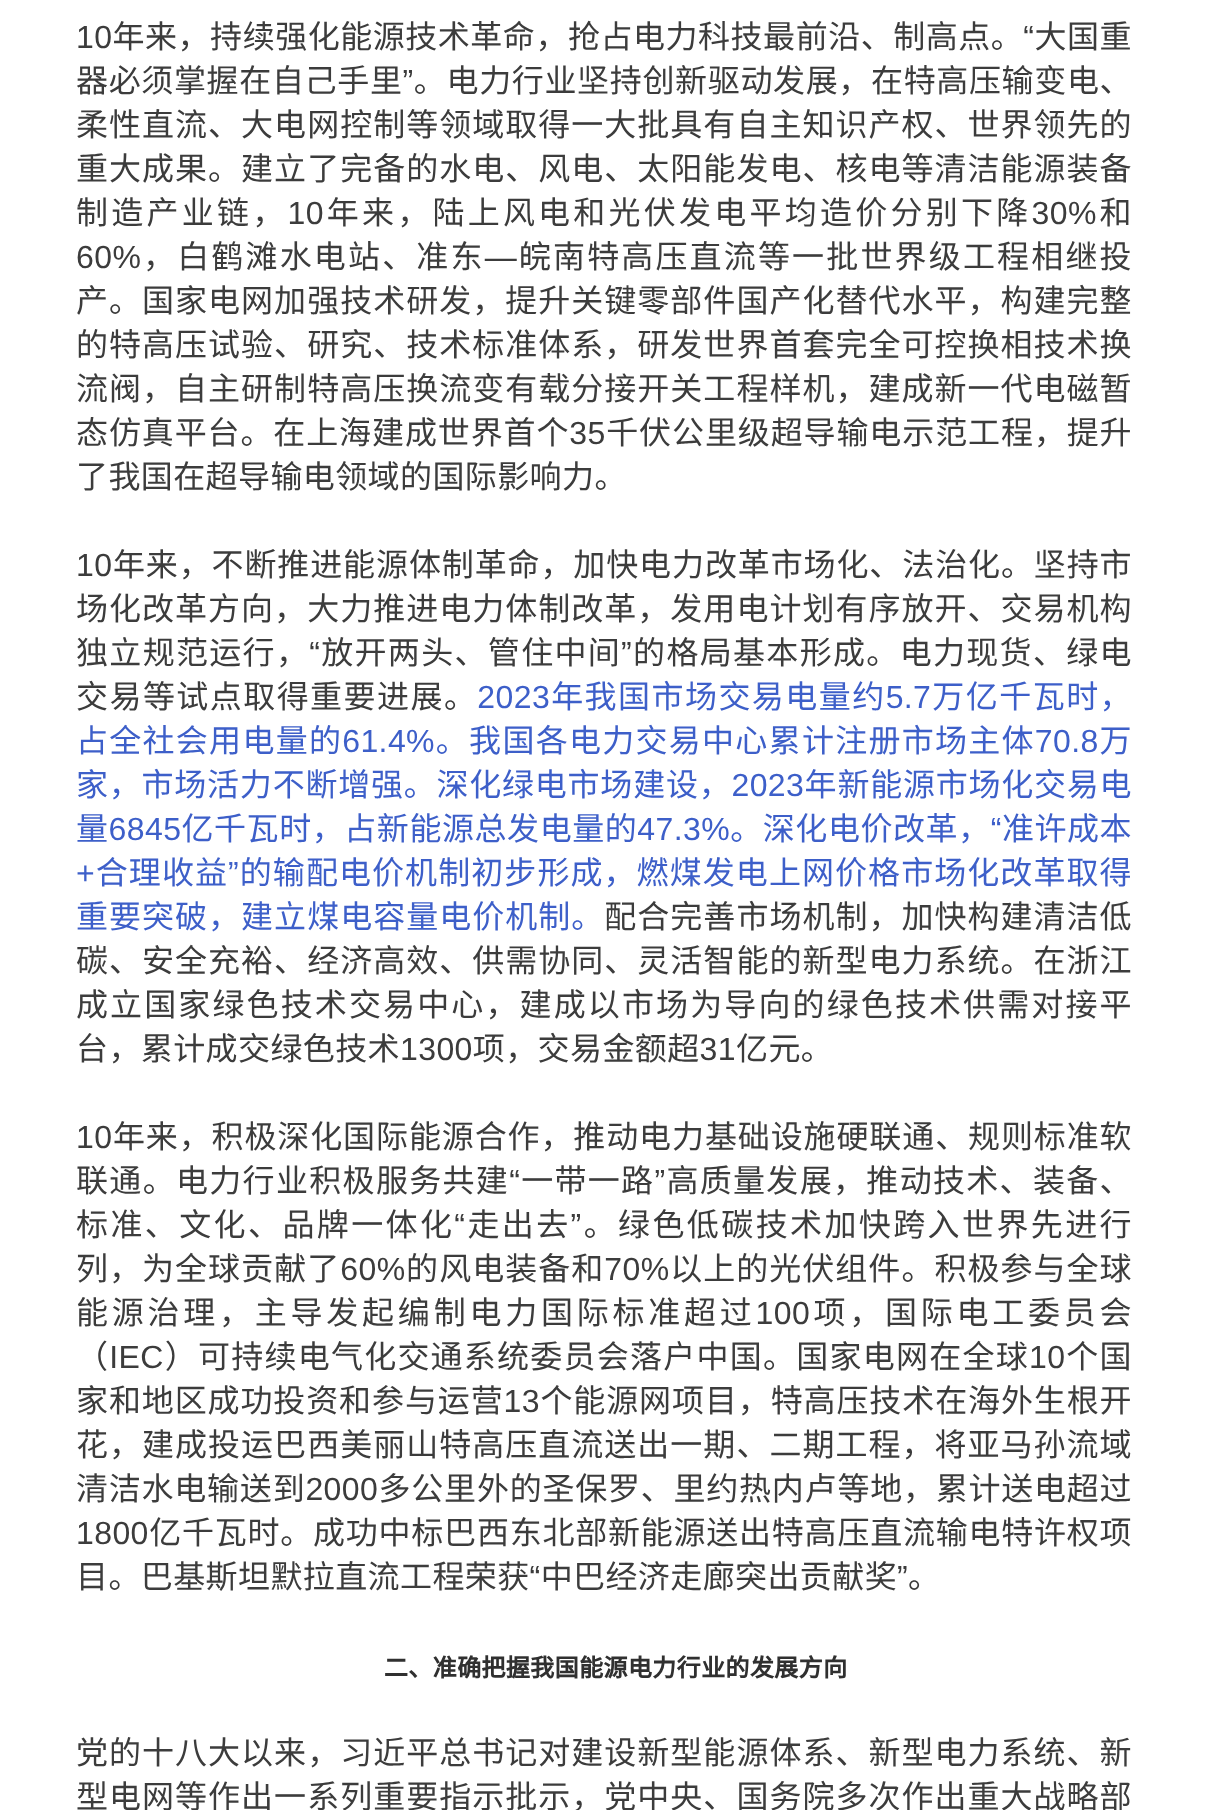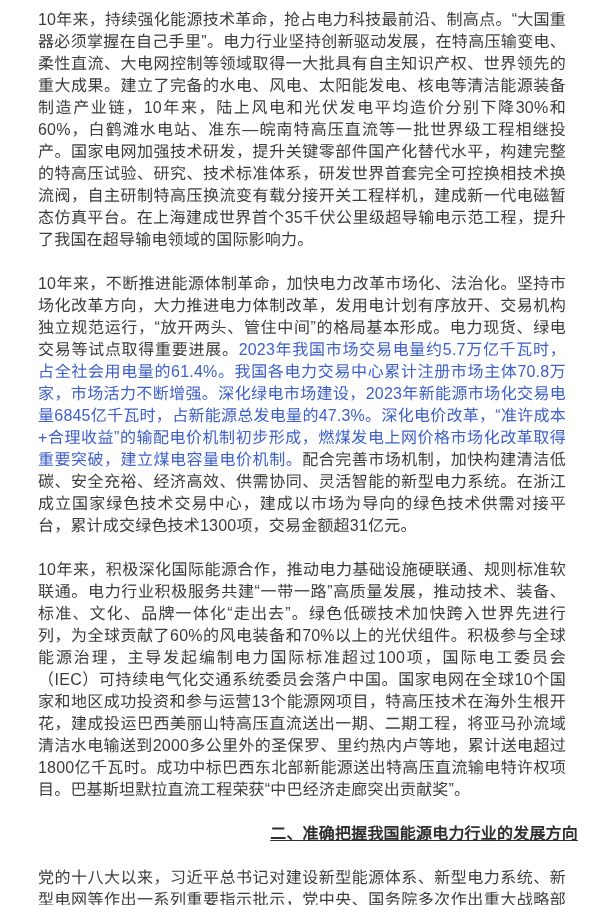--- a/index.html
+++ b/index.html
@@ -18,27 +18,26 @@
     font-size: 16px;
     line-height: 22px;
     text-align: justify;
     overflow: hidden;
     letter-spacing: 0.2px;
   }
   .page p {
     margin: 0 12px 22px 0;
   }
   .page h2 {
-    font-size: 16px;
+    font-size: 12px;
     line-height: 22px;
     font-weight: 700;
     margin: 0 0 22px 0;
     color: var(--heading-color, #303030);
-    text-align: right;
-    text-decoration: underline;
+    text-align: center;
   }
   .hl {
     color: var(--highlight-color, #3d5fc9);
   }
 </style>
 </head>
 <body>
 
 <div class="page">
   <p>10年来，持续强化能源技术革命，抢占电力科技最前沿、制高点。“大国重器必须掌握在自己手里”。电力行业坚持创新驱动发展，在特高压输变电、柔性直流、大电网控制等领域取得一大批具有自主知识产权、世界领先的重大成果。建立了完备的水电、风电、太阳能发电、核电等清洁能源装备制造产业链，10年来，陆上风电和光伏发电平均造价分别下降30%和60%，白鹤滩水电站、准东—皖南特高压直流等一批世界级工程相继投产。国家电网加强技术研发，提升关键零部件国产化替代水平，构建完整的特高压试验、研究、技术标准体系，研发世界首套完全可控换相技术换流阀，自主研制特高压换流变有载分接开关工程样机，建成新一代电磁暂态仿真平台。在上海建成世界首个35千伏公里级超导输电示范工程，提升了我国在超导输电领域的国际影响力。</p>

